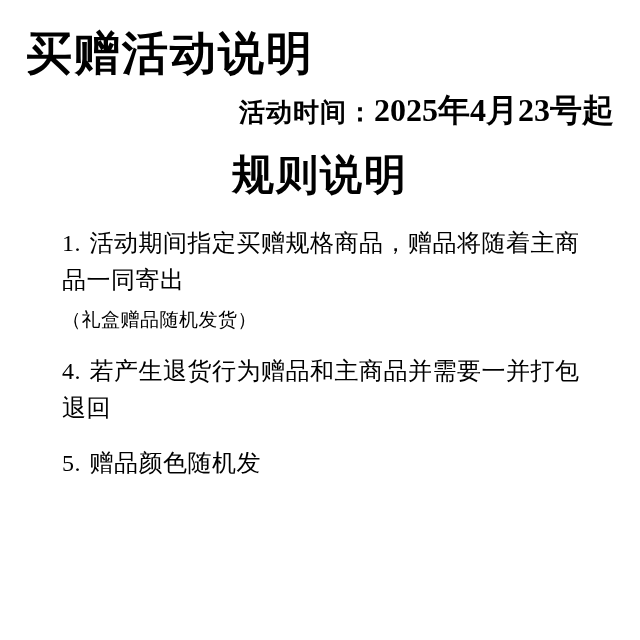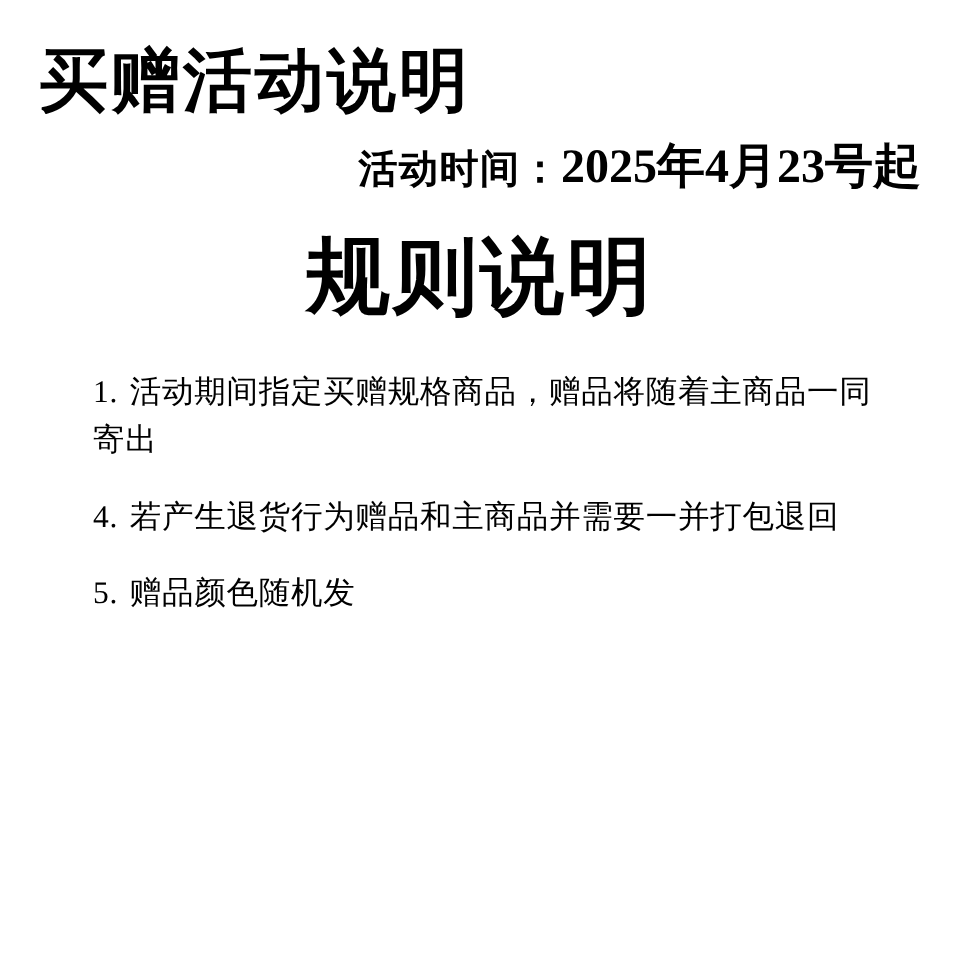--- a/index.html
+++ b/index.html
@@ -44,35 +44,35 @@
     font-size: 26px;
     font-weight: bold;
     letter-spacing: 1px;
   }
   .subtitle-value {
     font-size: 32px;
     font-weight: bold;
     letter-spacing: 0px;
   }
   .section-title {
-    font-size: 56px;
+    font-size: 42px;
     font-weight: bold;
     letter-spacing: 2px;
     text-align: center;
     width: 100%;
     margin-top: 8px;
     margin-bottom: 22px;
   }
   .rules {
     width: 100%;
     padding: 0 14px 0 36px;
     box-sizing: border-box;
   }
   .rule-item {
-    font-size: 21px;
+    font-size: 24px;
     line-height: 1.55;
     margin-bottom: 18px;
     font-weight: normal;
     letter-spacing: 0.5px;
   }
   .rule-item .num {
     margin-right: 2px;
   }
   .rule-cont {
     font-size: 19px;
@@ -95,20 +95,21 @@
   </div>
 
   <div class="section-title">规则说明</div>
 
   <div class="rules">
 
     <div class="rule-item">
       <span class="num">1.</span>
       <span>活动期间指定买赠规格商品，赠品将随着主商品一同寄出</span>
     </div>
+    <div class="rule-cont">（礼盒赠品随机发货）</div>
 
 
 
     <div class="rule-item">
       <span class="num">4.</span>
       <span>若产生退货行为赠品和主商品并需要一并打包退回</span>
     </div>
 
     <div class="rule-item">
       <span class="num">5.</span>

